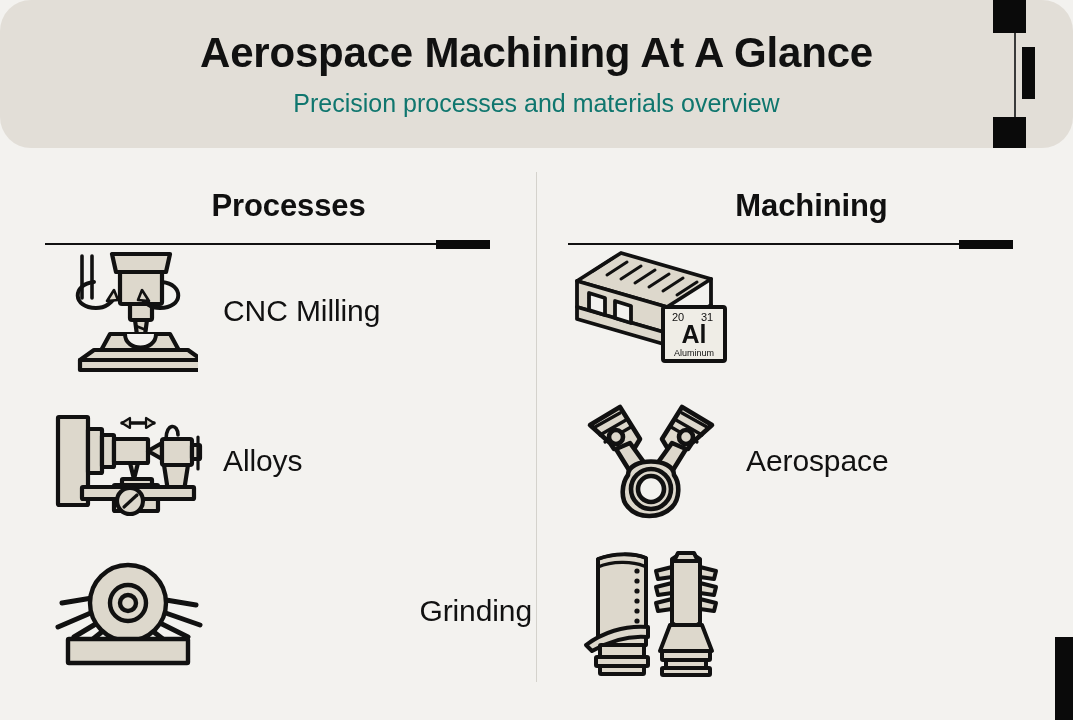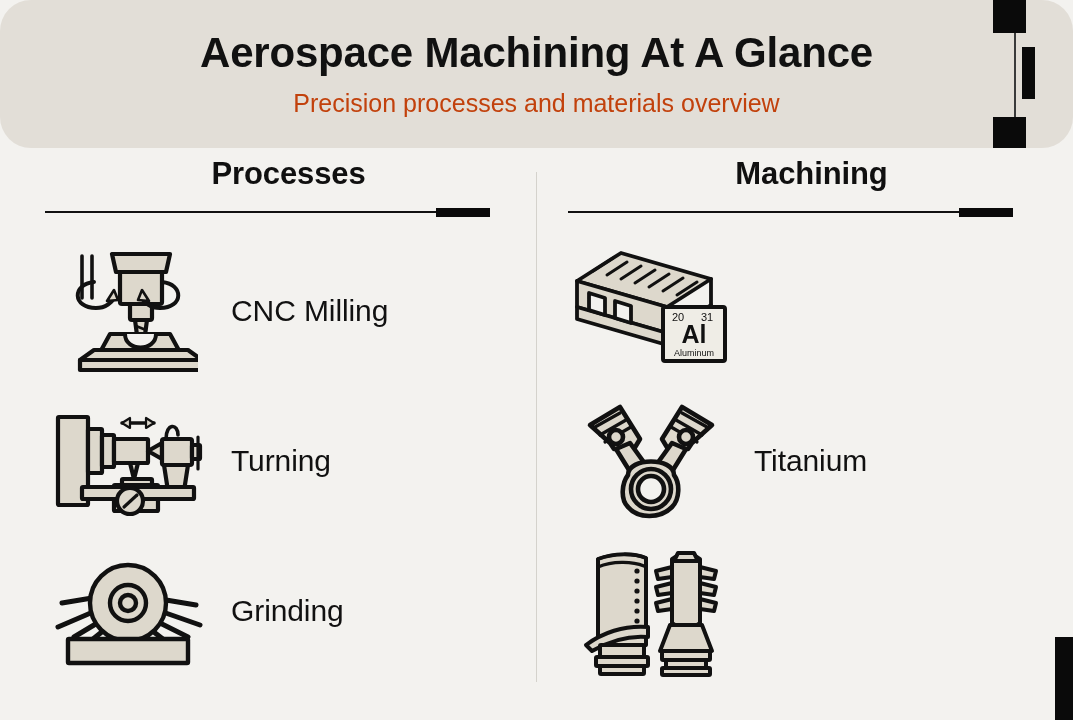--- a/index.html
+++ b/index.html
@@ -39,21 +39,21 @@
     line-height: 1.12;
   }
 
   .header-subtitle {
     position: absolute;
     left: 0; top: 89px;
     width: 1073px;
     text-align: center;
     font-size: 25px;
     font-weight: 400;
-    color: #c2410c;
+    color: #0f766e;
     line-height: 1.15;
   }
 
   
   .deco-vline {
     position: absolute;
     left: 1014px; top: 0px;
     width: 2px; height: 148px;
     background: #3a3a3a;
   }
@@ -105,21 +105,21 @@
     width: 487px;
   }
   .column-left  { left: 45px; }
   .column-right { left: 568px; }
 
   .col-heading {
     text-align: center;
     font-size: 31px;
     font-weight: bold;
     color: #101010;
-    padding-top: 8px;
+    padding-top: 40px;
     letter-spacing: -0.1px;
   }
 
   .rule-wrap {
     position: relative;
     margin-top: 16px;
     height: 9px;
     width: 445px;
   }
   .rule-thin {
@@ -136,25 +136,24 @@
   }
 
   
   .row {
     position: absolute;
     left: 0;
     width: 487px;
     height: 150px;
     display: flex;
     align-items: center;
-    gap: 8px;
   }
   .row-0 { top: 88px; }
   .row-1 { top: 238px; }
-  .row-2 { top: 388px; }
+  .row-2 { top: 388px; justify-content: space-between; }
 
   .icon-cell {
     width: 165px;
     height: 150px;
     flex: 0 0 165px;
     display: flex;
     align-items: center;
     justify-content: center;
   }
 
@@ -263,21 +262,21 @@
             <rect x="70" y="78" width="30" height="14" rx="1"></rect>
             <rect x="62" y="84" width="44" height="26" rx="1"></rect>
 
             <rect x="30" y="86" width="112" height="12" rx="1"></rect>
 
             <circle cx="78" cy="100" r="13"></circle>
             <path d="M72 106 L85 94" fill="none" stroke-width="3.2"></path>
           </g>
         </svg>
       </div>
-      <div class="row-label">Turning</div>
+      <div class="row-label">Alloys</div>
     </div>
 
     <div class="row row-2">
       <div class="icon-cell">
         <svg width="152" height="120" viewBox="0 0 152 120">
           <g fill="#DDD8CC" stroke="#111111" stroke-width="4.4" stroke-linejoin="round" stroke-linecap="round">
 
             <g stroke-width="5" fill="none">
               <path d="M46 46 L10 52"></path>
               <path d="M48 58 L6 76"></path>
@@ -374,21 +373,21 @@
 
             <path d="M110 50 L96 44 L70 80 L84 92 Z"></path>
 
             <path d="M52 76 C52 58 98 58 98 76 C104 84 104 100 96 108
                      C84 120 62 120 52 108 C44 100 46 84 52 76 Z"></path>
             <circle cx="75" cy="90" r="20"></circle>
             <circle cx="75" cy="90" r="13" fill="#F3F2EF"></circle>
           </g>
         </svg>
       </div>
-      <div class="row-label">Titanium</div>
+      <div class="row-label">Aerospace</div>
     </div>
 
     <div class="row row-2">
       <div class="icon-cell">
         <svg width="146" height="132" viewBox="0 0 146 132">
           <g fill="#DDD8CC" stroke="#111111" stroke-width="4" stroke-linejoin="round" stroke-linecap="round">
 
             <path d="M20 14 C36 8 56 8 68 13 L68 100 C54 104 34 104 20 100 Z"></path>
 
             <path d="M20 14 C36 8 56 8 68 13" fill="none" stroke-width="3.4"></path>

